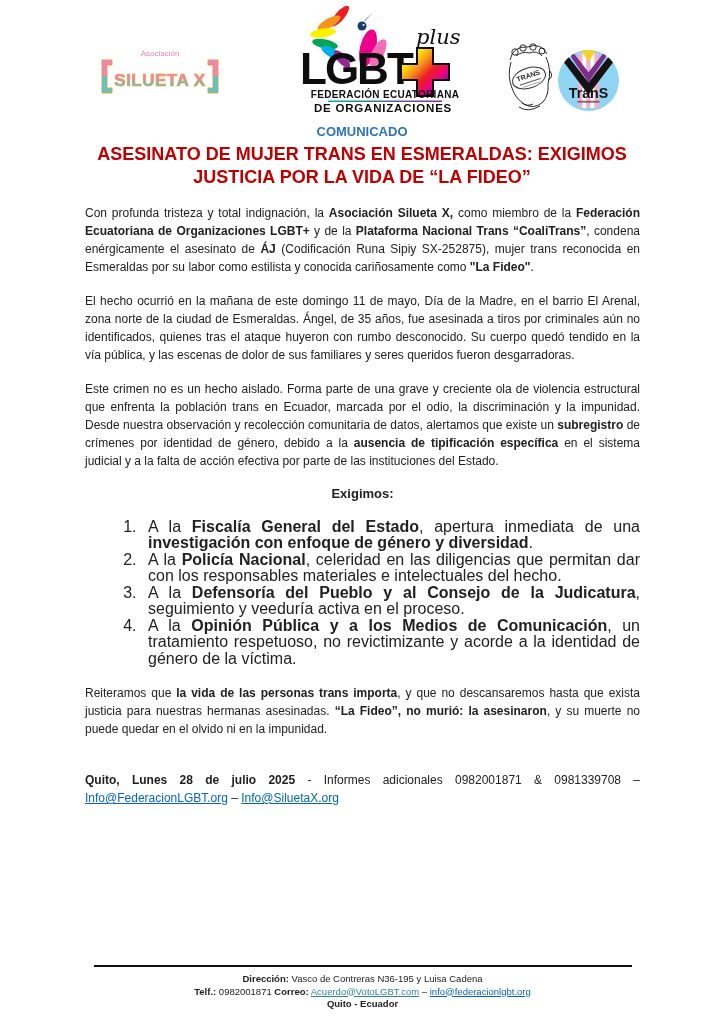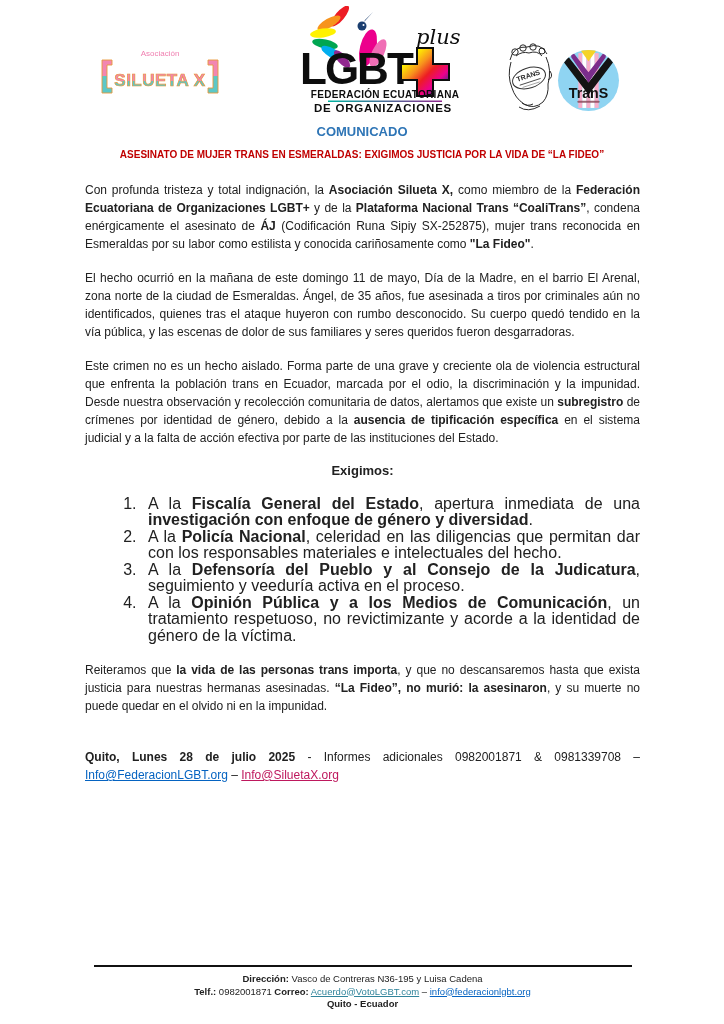--- a/index.html
+++ b/index.html
@@ -18,21 +18,21 @@
   .logo-silueta   { position:absolute; left:95px;  top:45px; }
   .logo-federacion{ position:absolute; left:270px; top:6px;  }
   .logo-face      { position:absolute; left:496px; top:40px; }
   .logo-circle    { position:absolute; left:557px; top:49px; }
   
   .kicker {
     text-align:center; font-weight:bold; font-size:13px; line-height:16px;
     margin: 6px 0 3px 0;
   }
   .doc-title {
-    text-align:center; font-weight:bold; font-size:10px; line-height:23px;
+    text-align:center; font-weight:bold; font-size:18px; line-height:23px;
     max-width: 584px; margin: 0 auto 15px auto;
   }
   
   .content { padding: 0 84px 0 85px; }
   .body-par {
     font-size:12px; line-height:18px; text-align:justify;
     margin: 0 0 16px 0;
   }
   .body-par .b, .b { font-weight:bold; }
   .u { text-decoration: underline; }
@@ -172,21 +172,21 @@
 
     <ol class="demands">
       <li><span>A la </span><span class="b">Fiscalía General del Estado</span><span>, apertura inmediata de una </span><span class="b">investigación con enfoque de género y diversidad</span><span>.</span></li>
       <li><span>A la </span><span class="b">Policía Nacional</span><span>, celeridad en las diligencias que permitan dar con los responsables materiales e intelectuales del hecho.</span></li>
       <li><span>A la </span><span class="b">Defensoría del Pueblo y al Consejo de la Judicatura</span><span>, seguimiento y veeduría activa en el proceso.</span></li>
       <li><span>A la </span><span class="b">Opinión Pública y a los Medios de Comunicación</span><span>, un tratamiento respetuoso, no revictimizante y acorde a la identidad de género de la víctima.</span></li>
     </ol>
 
     <p class="body-par"><span>Reiteramos que </span><span class="b">la vida de las personas trans importa</span><span>, y que no descansaremos hasta que exista justicia para nuestras hermanas asesinadas. </span><span class="b">“La Fideo”, no murió: la asesinaron</span><span>, y su muerte no puede quedar en el olvido ni en la impunidad.</span></p>
 
-    <p class="body-par dateline"><span class="b">Quito, Lunes 28 de julio 2025</span><span>  - Informes adicionales 0982001871 &amp; 0981339708 – </span><span class="u" style="color: rgb(5, 99, 193);">Info@FederacionLGBT.org</span><span> – </span><span class="u" style="color: #be185d;">Info@SiluetaX.org</span></p>
+    <p class="body-par dateline"><span class="b">Quito, Lunes 28 de julio 2025</span><span>  - Informes adicionales 0982001871 &amp; 0981339708 – </span><span class="u" style="color: rgb(5, 99, 193);">Info@FederacionLGBT.org</span><span> – </span><span class="u" style="color: #0369a1;">Info@SiluetaX.org</span></p>
   </div>
 
   <div class="footer">
     <div class="footer-rule"></div>
     <div class="footer-line"><span class="b">Dirección:</span><span> Vasco de Contreras N36-195 y Luisa Cadena</span></div>
     <div class="footer-line"><span class="b">Telf.:</span><span> 0982001871 </span><span class="b">Correo:</span><span> </span><span class="u" style="color: rgb(49, 132, 155);">Acuerdo@VotoLGBT.com</span><span> – </span><span class="u" style="color: rgb(5, 99, 193);">info@federacionlgbt.org</span></div>
     <div class="footer-line"><span class="b">Quito - Ecuador</span></div>
   </div>
 
 </div>

